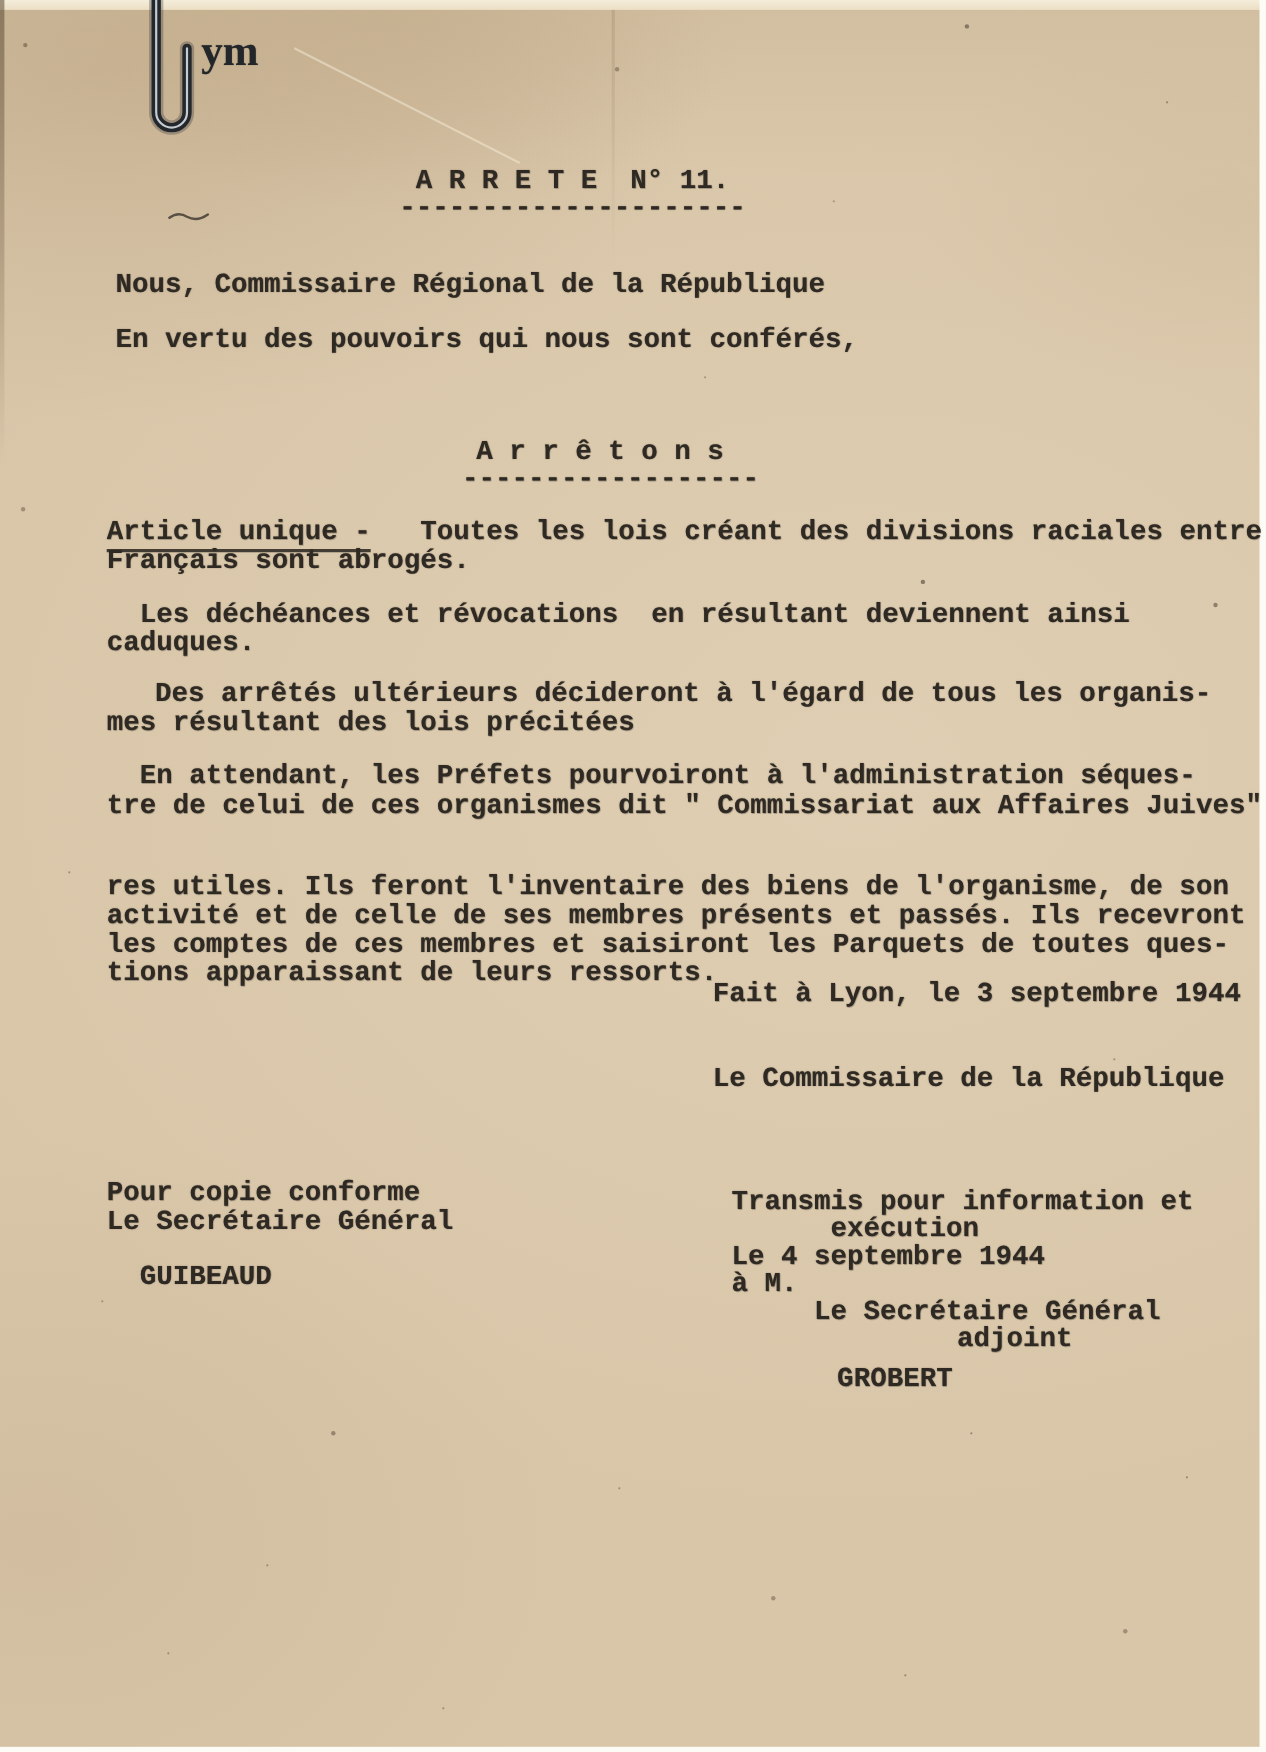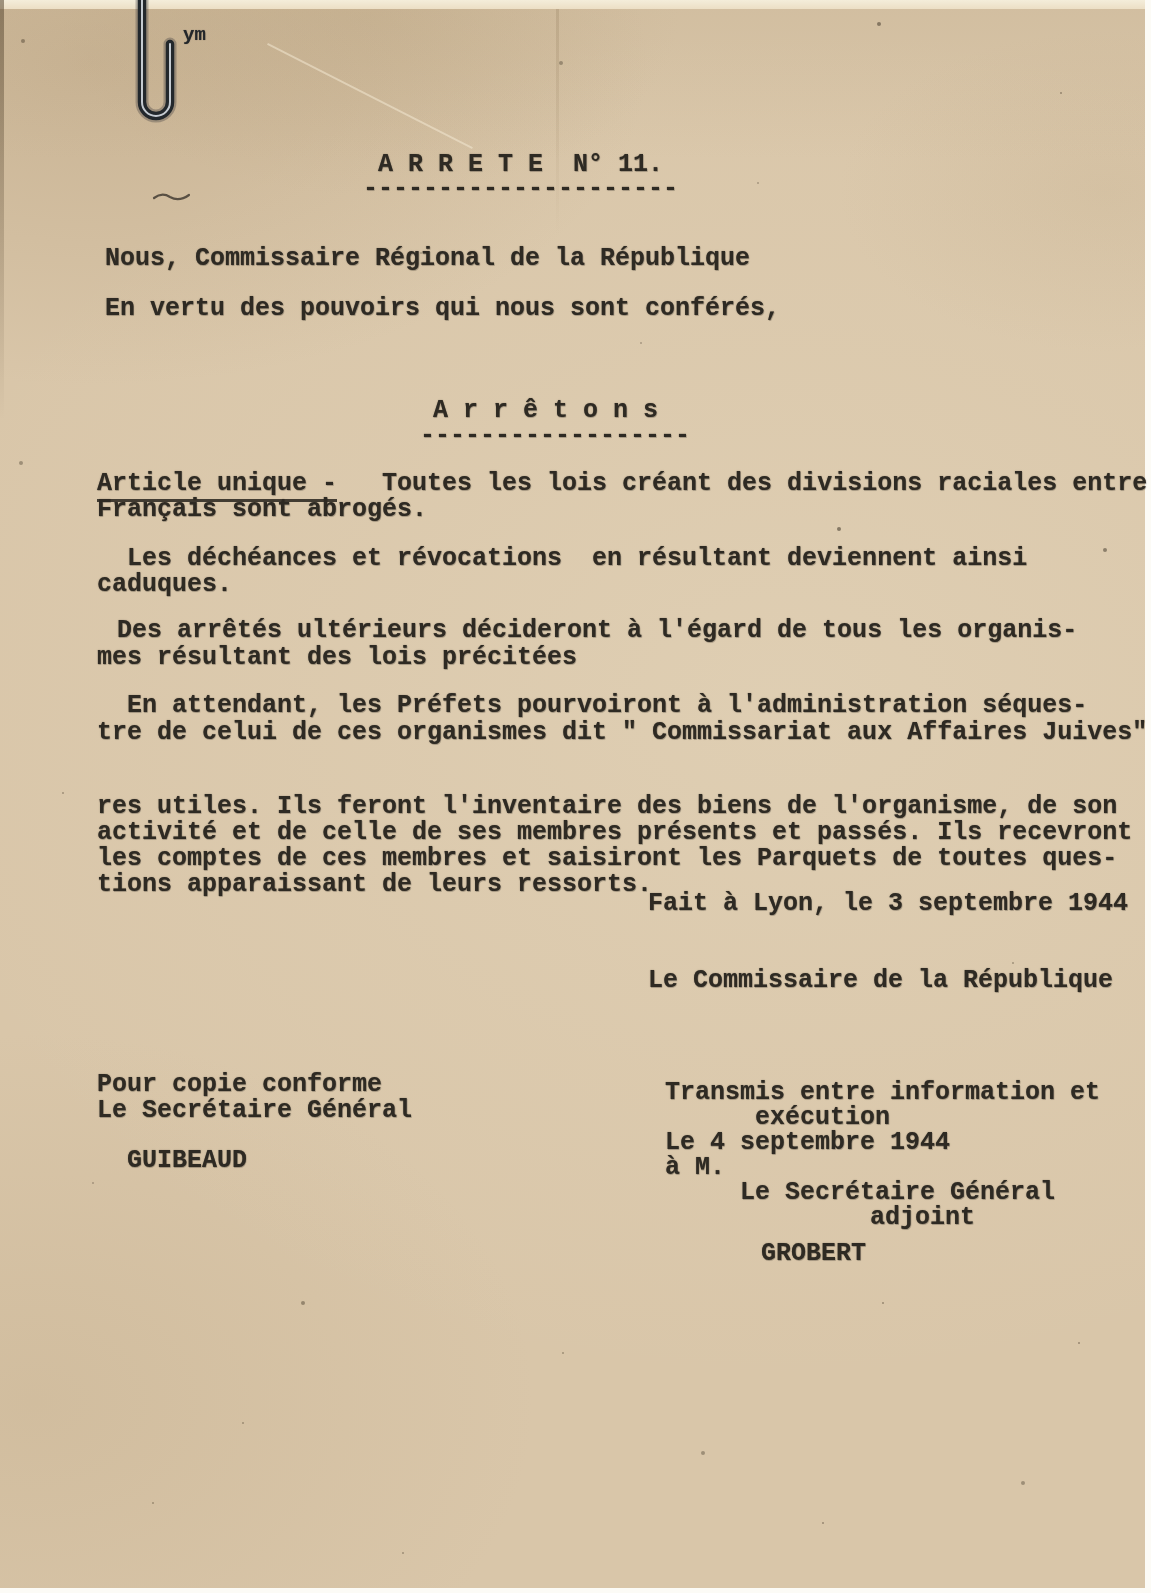--- a/index.html
+++ b/index.html
@@ -36,22 +36,22 @@
       420px 252px 0 0 rgba(70,60,45,.30), 20px 462px 0 1px rgba(70,60,45,.40),
       838px 528px 0 1px rgba(60,52,40,.55), 1104px 549px 0 1px rgba(60,52,40,.50),
       62px 792px 0 0 rgba(70,60,45,.40), 1012px 962px 0 0 rgba(70,60,45,.40),
       92px 1182px 0 0 rgba(70,60,45,.35), 302px 1302px 0 1px rgba(70,60,45,.45),
       562px 1352px 0 0 rgba(70,60,45,.40), 882px 1302px 0 0 rgba(70,60,45,.45),
       242px 1422px 0 0 rgba(70,60,45,.40), 702px 1452px 0 1px rgba(70,60,45,.40),
       1078px 1342px 0 0 rgba(70,60,45,.45), 152px 1502px 0 0 rgba(70,60,45,.40),
       402px 1552px 0 0 rgba(70,60,45,.40), 822px 1522px 0 0 rgba(70,60,45,.45),
       1022px 1482px 0 1px rgba(70,60,45,.40), 932px 1188px 0 0 rgba(70,60,45,.35);
   }
-  .ym{position:absolute;left:183px;top:24px;font-size:19px;font-weight:bold;color:#24272a;
-      font-family:Liberation Mono, monospace;
+  .ym{position:absolute;left:183px;top:24px;font-size:39px;font-weight:bold;color:#24272a;
+      font-family:Liberation Serif, serif;
       text-shadow:0 0 1px rgba(30,33,36,.6);}
   .clip{position:absolute;left:122px;top:-6px;}
   .squiggle{position:absolute;left:152px;top:190px;}
 </style>
 </head>
 <body>
 
 <div class="page">
 
   <div class="crease-v"></div>
@@ -82,39 +82,39 @@
 
   <div class="tline" style="left:433px;top:398px;">A r r ê t o n s</div>
   <div class="tline" style="left:420px;top:423px;">------------------</div>
 
   <div class="tline" style="left:97px;top:471px;"><span class="u-article">Article unique -</span><span>   Toutes les lois créant des divisions raciales entre</span></div>
   <div class="tline" style="left:97px;top:497px;">Français sont abrogés.</div>
 
   <div class="tline" style="left:97px;top:546px;">  Les déchéances et révocations  en résultant deviennent ainsi</div>
   <div class="tline" style="left:97px;top:572px;">caduques.</div>
 
-  <div class="tline" style="left:87px;top:618px;">  Des arrêtés ultérieurs décideront à l'égard de tous les organis-</div>
+  <div class="tline" style="left:111px;top:618px;">  Des arrêtés ultérieurs décideront à l'égard de tous les organis-</div>
   <div class="tline" style="left:97px;top:645px;">mes résultant des lois précitées</div>
 
   <div class="tline" style="left:97px;top:693px;">  En attendant, les Préfets pourvoiront à l'administration séques-</div>
   <div class="tline" style="left:97px;top:720px;">tre de celui de ces organismes dit " Commissariat aux Affaires Juives"</div>
 
   <div class="tline" style="left:97px;top:794px;">res utiles. Ils feront l'inventaire des biens de l'organisme, de son</div>
   <div class="tline" style="left:97px;top:820px;">activité et de celle de ses membres présents et passés. Ils recevront</div>
   <div class="tline" style="left:97px;top:846px;">les comptes de ces membres et saisiront les Parquets de toutes ques-</div>
   <div class="tline" style="left:97px;top:872px;">tions apparaissant de leurs ressorts.</div>
 
   <div class="tline" style="left:648px;top:891px;">Fait à Lyon, le 3 septembre 1944</div>
   <div class="tline" style="left:648px;top:968px;">Le Commissaire de la République</div>
 
   <div class="tline" style="left:97px;top:1072px;">Pour copie conforme</div>
   <div class="tline" style="left:97px;top:1098px;">Le Secrétaire Général</div>
   <div class="tline" style="left:97px;top:1124px;margin-top:24px;">  GUIBEAUD</div>
 
-  <div class="tline" style="left:665px;top:1080px;">Transmis entre information et</div>
+  <div class="tline" style="left:665px;top:1080px;">Transmis pour information et</div>
   <div class="tline" style="left:665px;top:1105px;">      exécution</div>
   <div class="tline" style="left:665px;top:1130px;">Le 4 septembre 1944</div>
   <div class="tline" style="left:665px;top:1155px;">à M.</div>
   <div class="tline" style="left:665px;top:1180px;">     Le Secrétaire Général</div>
   <div class="tline" style="left:705px;top:1205px;">           adjoint</div>
   <div class="tline" style="left:626px;top:1230px;margin-top:11px;">         GROBERT</div>
 
 </div>
 
 </body></html>

